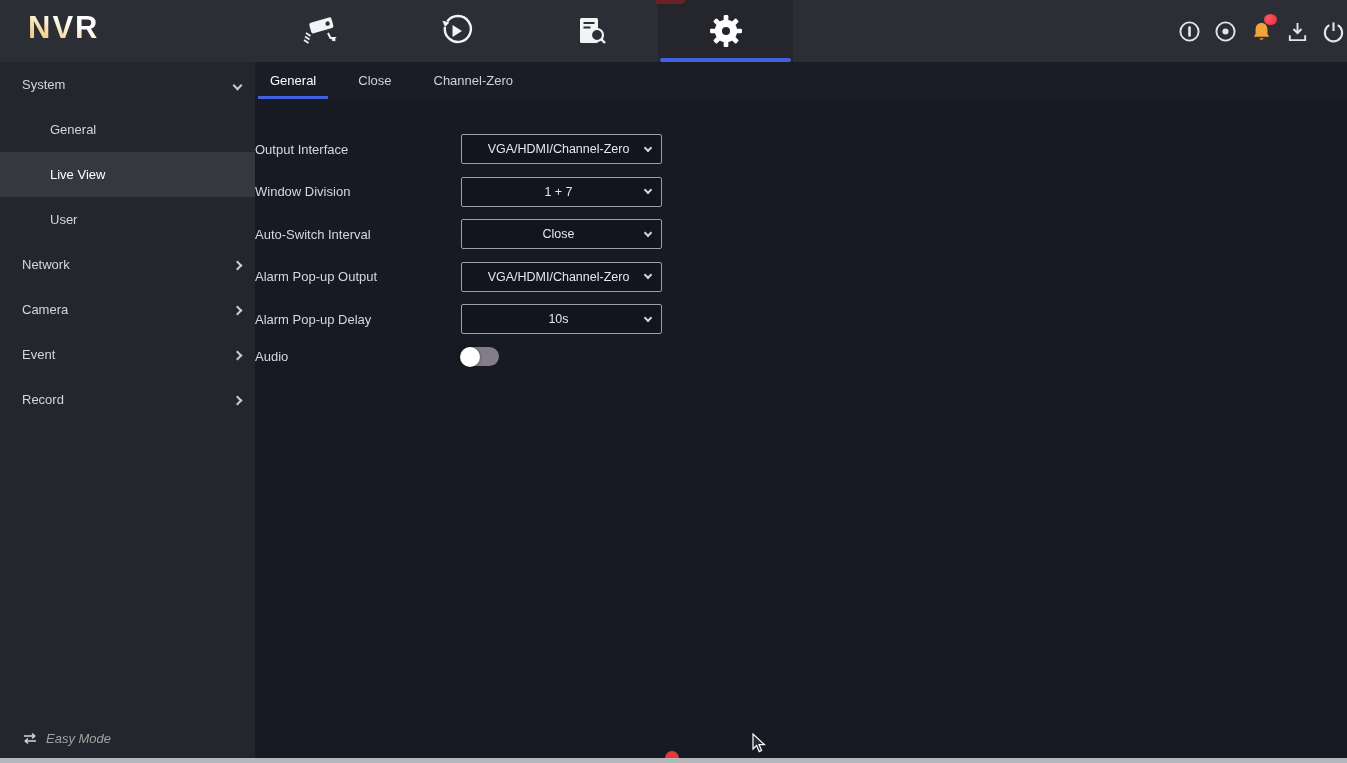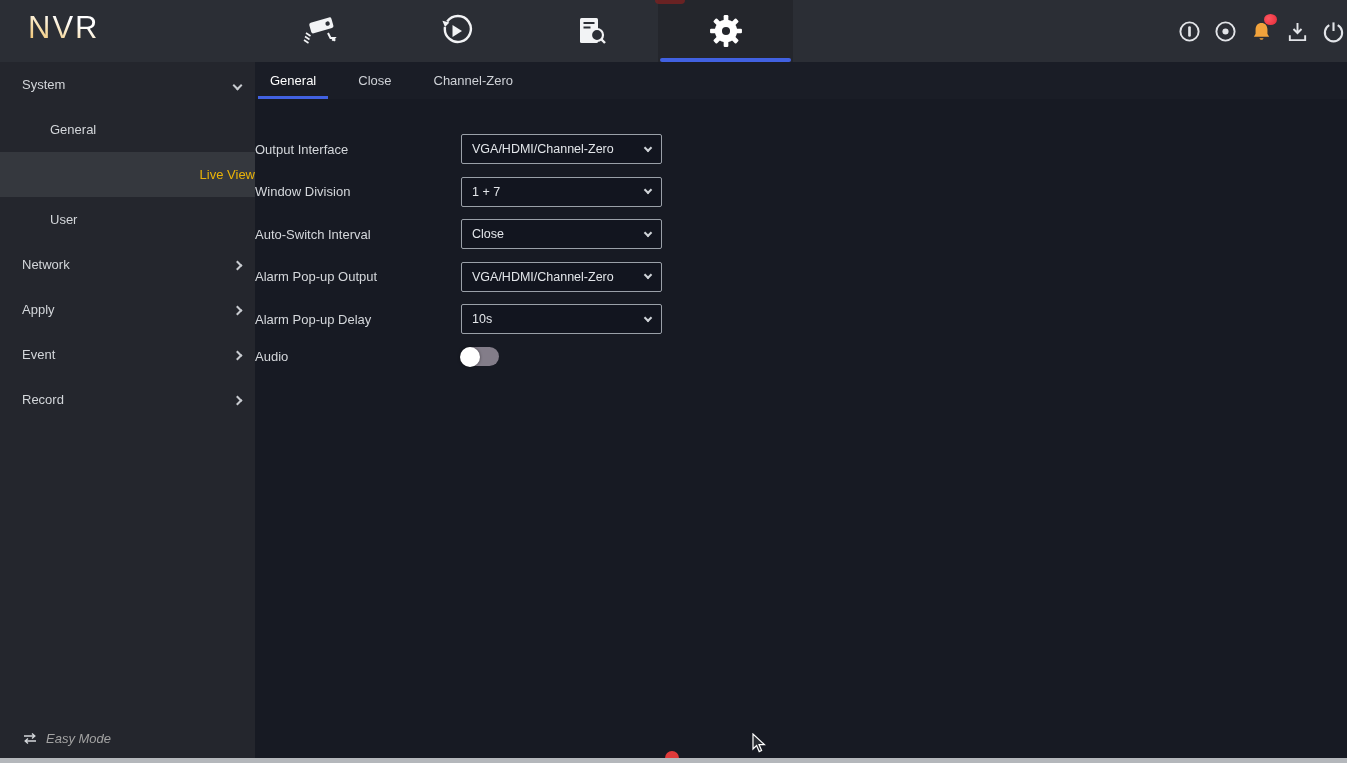--- a/index.html
+++ b/index.html
@@ -12,21 +12,21 @@
     color: #d6d9dd;
   }
 
   
   .topbar {
     position: absolute; left: 0; top: 0; width: 1347px; height: 62px;
     background: #2b2e35;
   }
   .logo {
     position: absolute; left: 28px; top: 10px;
-    font-size: 31px; font-weight: normal; letter-spacing: 2px;
+    font-size: 31px; font-weight: bold; letter-spacing: 2px;
     background: linear-gradient(200deg, #ffffff 35%, #f6dca6 65%, #edbd66 95%);
     -webkit-background-clip: text; background-clip: text;
     -webkit-text-fill-color: transparent; color: transparent;
   }
   .topnav { position: absolute; left: 253px; top: 0; height: 62px; display: flex; }
   .nav-tile {
     width: 135px; height: 62px; display: flex; align-items: center; justify-content: center;
     color: #f2f3f5; cursor: pointer; position: relative;
   }
   .nav-tile.active { background: #24262c; }
@@ -54,21 +54,21 @@
   .sidebar {
     position: absolute; left: 0; top: 62px; width: 255px; height: 696px;
     background: #24262d;
   }
   .side-item {
     height: 45px; display: flex; align-items: center;
     font-size: 13px; color: #d3d6da; cursor: pointer; position: relative;
     padding-left: 22px;
   }
   .side-item.child { padding-left: 50px; }
-  .side-item.selected { background: #35383e; color: #eab308; justify-content: flex-end; }
+  .side-item.selected { background: #35383e; color: #ffffff; }
   .side-chev { position: absolute; right: 14px; }
   .chev {
     display: inline-block; width: 7px; height: 7px;
     border-right: 2px solid #c8cbd0; border-bottom: 2px solid #c8cbd0;
   }
   .chev.down  { transform: rotate(45deg); margin-top: -3px; }
   .chev.right { transform: rotate(-45deg); }
   .side-footer {
     position: absolute; left: 22px; bottom: 12px; display: flex; align-items: center; gap: 8px;
     font-size: 13px; color: #a3a3a3; cursor: pointer; font-style: italic;
@@ -92,20 +92,21 @@
   .form { padding-top: 35px; }
   .frow { display: flex; align-items: center; margin-bottom: 12.5px; min-height: 30px; }
   .flabel {
     width: 191px; margin-right: 15px;
     font-size: 13px; color: #d4d7db; flex: 0 0 auto;
   }
   .fselect {
     width: 201px; height: 30px; border: 1px solid #9aa0a8; background: #12151f;
     display: flex; align-items: center; padding: 0 10px; cursor: pointer;
     border-radius: 2px;
+    text-align: center;
   }
   .fselect .val { flex: 1; font-size: 12.5px; color: #e3e6ea; white-space: nowrap; }
   .fselect .chev { width: 6px; height: 6px; border-color: #cfd3d8; transform: rotate(45deg); margin-top: -3px; }
 
   
   .toggle {
     width: 38px; height: 19px; border-radius: 10px; background: #837d89;
     position: relative; cursor: pointer;
   }
   .toggle .knob {
@@ -260,21 +261,21 @@
     <span>Live View</span>
   </div>
   <div class="side-item child">
     <span>User</span>
   </div>
   <div class="side-item">
     <span>Network</span>
     <span class="side-chev"><span class="chev right"></span></span>
   </div>
   <div class="side-item">
-    <span>Apply</span>
+    <span>Camera</span>
     <span class="side-chev"><span class="chev right"></span></span>
   </div>
   <div class="side-item">
     <span>Event</span>
     <span class="side-chev"><span class="chev right"></span></span>
   </div>
   <div class="side-item">
     <span>Record</span>
     <span class="side-chev"><span class="chev right"></span></span>
   </div>

